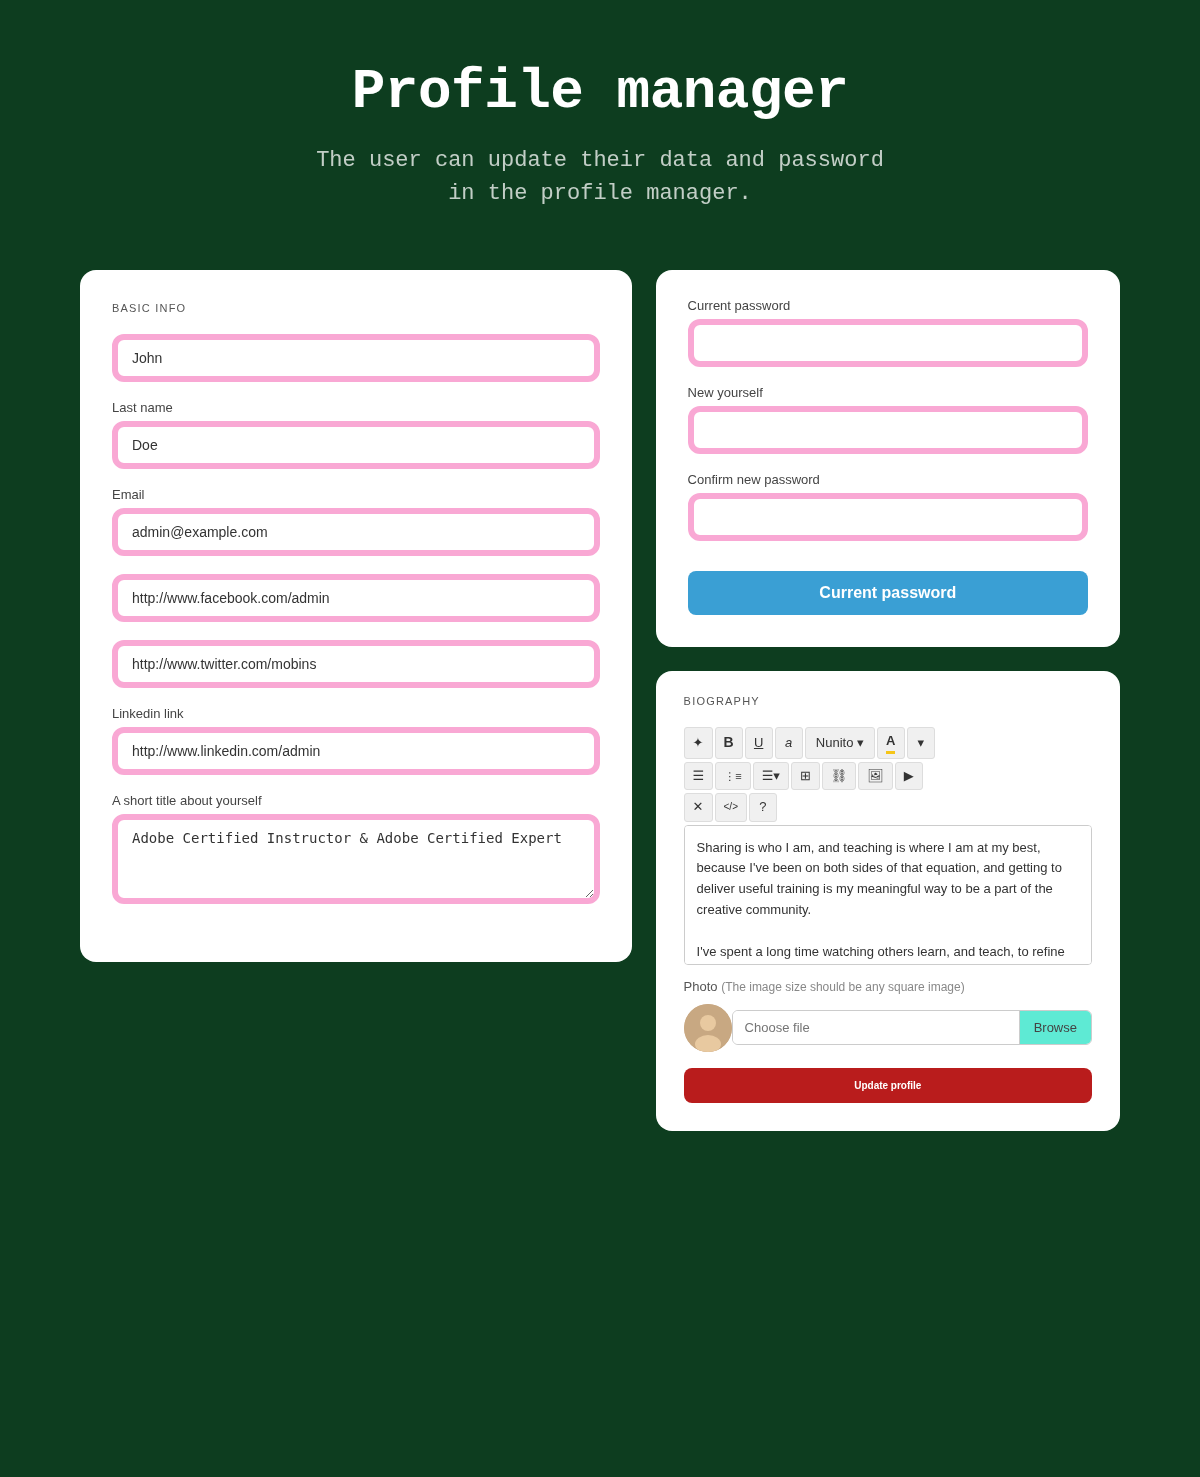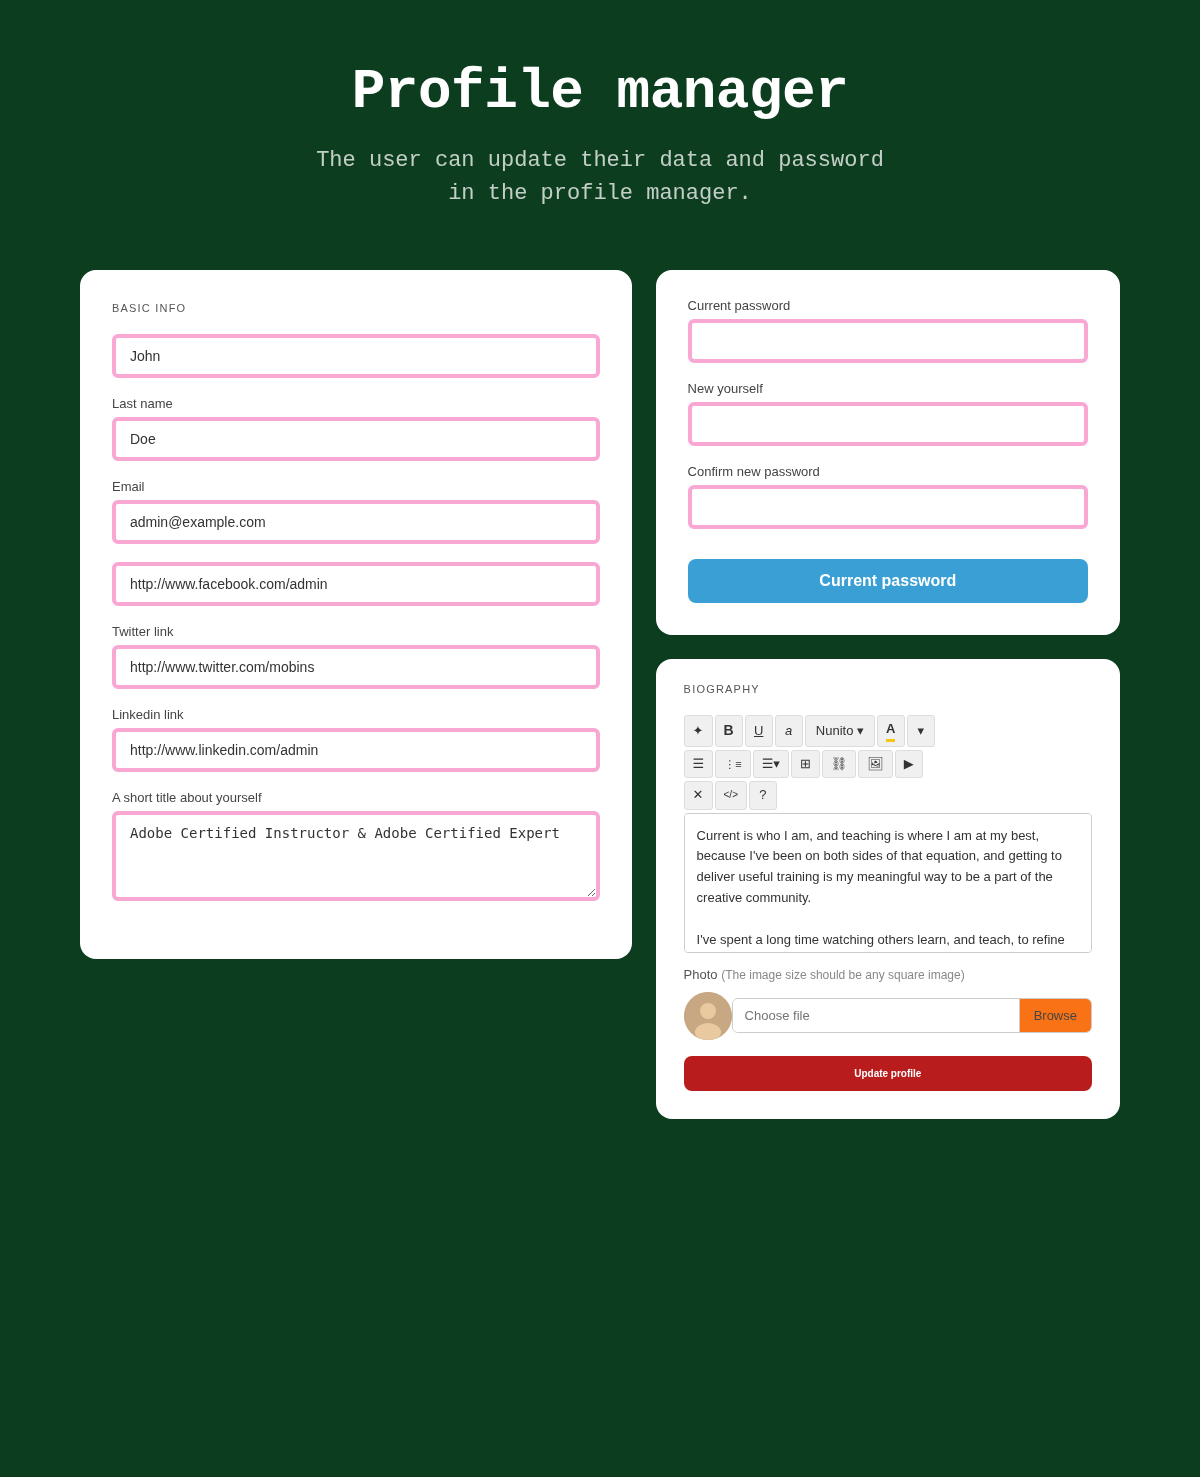--- a/index.html
+++ b/index.html
@@ -73,22 +73,22 @@
 
     .field-label {
       font-size: 13px;
       color: #444;
       margin-bottom: 6px;
       display: block;
     }
 
     .field-input {
       width: 100%;
-      border: 4px solid #f9a8d4;
-      border-radius: 6px;
+      border: 6px solid #f9a8d4;
+      border-radius: 12px;
       padding: 10px 14px;
       font-size: 14px;
       color: #333;
       outline: none;
       background: #fff;
     }
 
     textarea.field-input {
       resize: vertical;
       min-height: 90px;
@@ -216,21 +216,21 @@
       flex: 1;
       padding: 9px 12px;
       font-size: 13px;
       color: #999;
       background: #fff;
       border: none;
       outline: none;
     }
 
     .browse-btn {
-      background: #f97316;
+      background: #5eead4;
       border: none;
       border-left: 1px solid #ccc;
       padding: 9px 14px;
       font-size: 13px;
       color: #444;
       cursor: pointer;
       font-weight: 500;
     }
     .icon-bold { font-weight: 900; font-size: 14px; }
   </style>
@@ -261,21 +261,20 @@
     <div class="field-group">
       <label class="field-label">Email</label>
       <input class="field-input" type="email" value="admin@example.com" style="">
     </div>
 
     <div class="field-group">
       <input class="field-input" type="text" value="http://www.facebook.com/admin" style="">
     </div>
 
     <div class="field-group">
-      <label class="field-label">Twitter link</label>
       <input class="field-input" type="text" value="http://www.twitter.com/mobins" style="">
     </div>
 
     <div class="field-group">
       <label class="field-label">Linkedin link</label>
       <input class="field-input" type="text" value="http://www.linkedin.com/admin" style="">
     </div>
 
     <div class="field-group">
       <label class="field-label">A short title about yourself</label>
@@ -333,21 +332,21 @@
 
       
       <div class="toolbar-row">
         <button class="tb-btn">✕</button>
         <button class="tb-btn" style="font-size:10px;">&lt;/&gt;</button>
         <button class="tb-btn">?</button>
       </div>
 
       
       <div class="bio-editor" contenteditable="true" style="">
-        <p>Current is who I am, and teaching is where I am at my best, because I've been on both sides of that equation, and getting to deliver useful training is my meaningful way to be a part of the creative community.</p>
+        <p>Sharing is who I am, and teaching is where I am at my best, because I've been on both sides of that equation, and getting to deliver useful training is my meaningful way to be a part of the creative community.</p>
         <br>
         <p>I've spent a long time watching others learn, and teach, to refine how I work with you to be efficient, useful and, most importantly, memorable. I want you to carry what I've shown</p>
       </div>
 
       
       <div class="photo-section">
         <div class="photo-label">
           Photo <span>(The image size should be any square image)</span>
         </div>
         <div class="photo-row">

